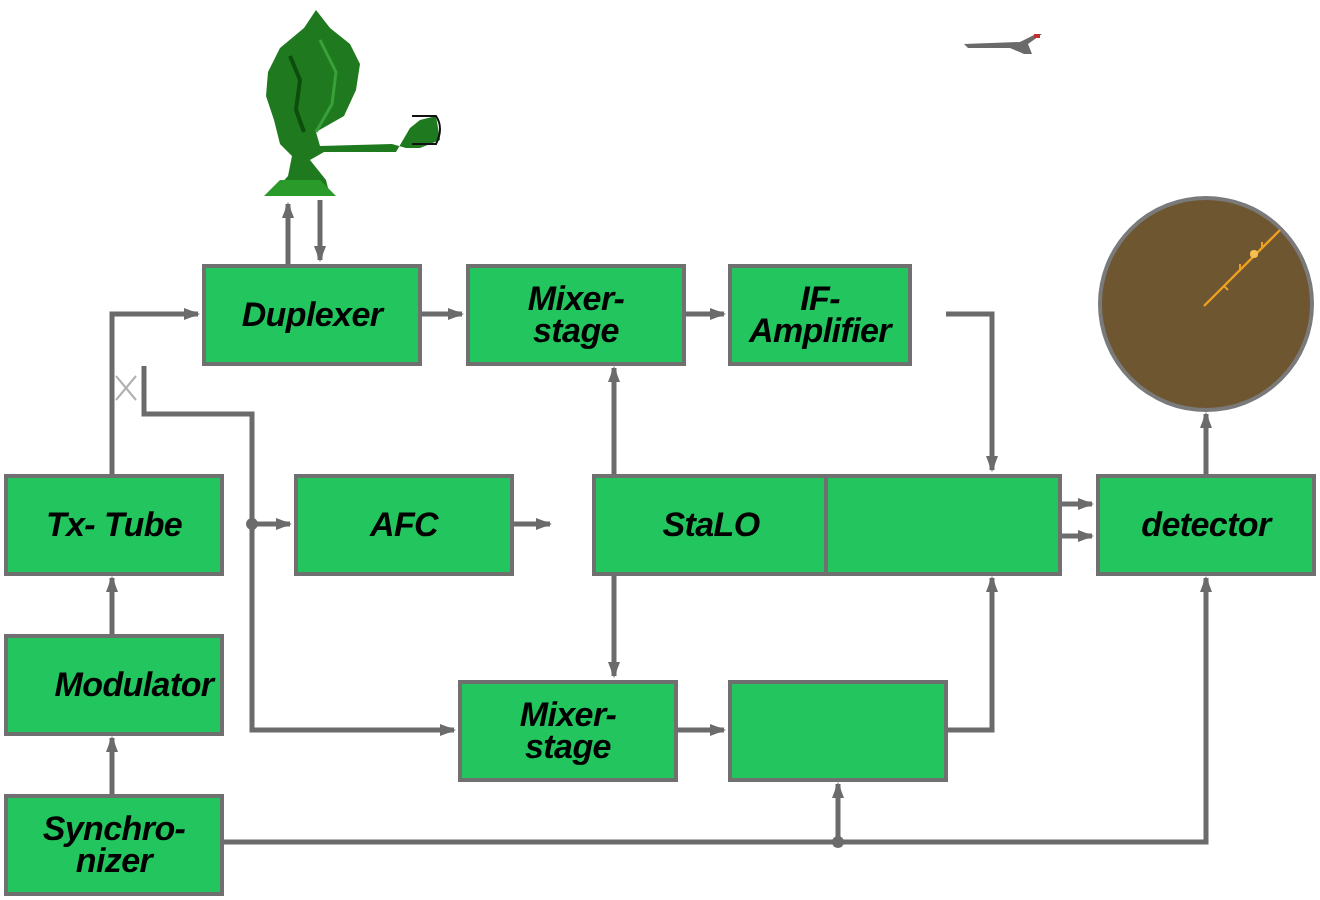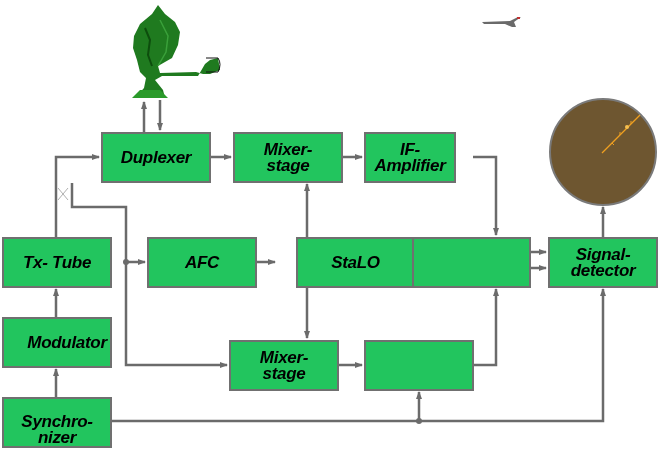--- a/index.html
+++ b/index.html
@@ -123,37 +123,36 @@
   <div>
       <span>StaLO</span>
     </div>
 </div>
 <div class="box" style="left:412px;top:237px;width:119px;height:51px;">
   <div>
     </div>
 </div>
 <div class="box" style="left:548px;top:237px;width:110px;height:51px;">
   <div>
-      <span>Signal-</span>
       <span>detector</span>
     </div>
 </div>
 <div class="box" style="left:2px;top:317px;width:110px;height:51px;padding-left:20px;">
   <div>
       <span>Modulator</span>
     </div>
 </div>
 <div class="box" style="left:229px;top:340px;width:110px;height:51px;">
   <div>
       <span>Mixer-</span>
       <span>stage</span>
     </div>
 </div>
 <div class="box" style="left:364px;top:340px;width:110px;height:51px;">
   <div>
     </div>
 </div>
-<div class="box" style="left:2px;top:397px;width:110px;height:51px;align-items:flex-end;">
+<div class="box" style="left:2px;top:397px;width:110px;height:51px;">
   <div>
       <span>Synchro-</span>
       <span>nizer</span>
     </div>
 </div>
 
 </body></html>

